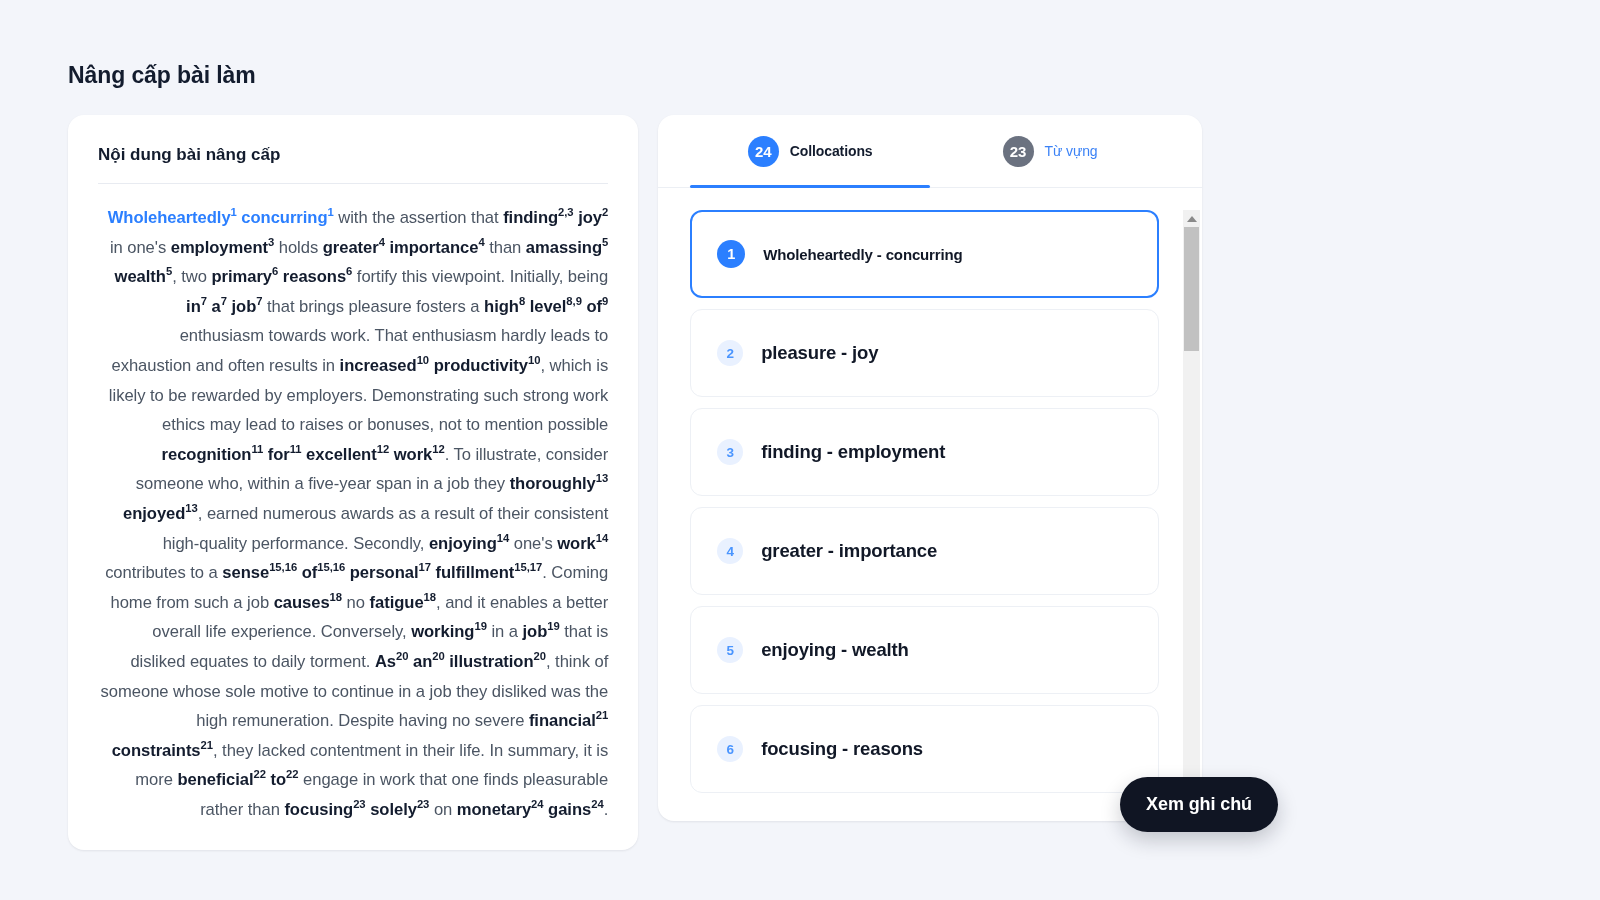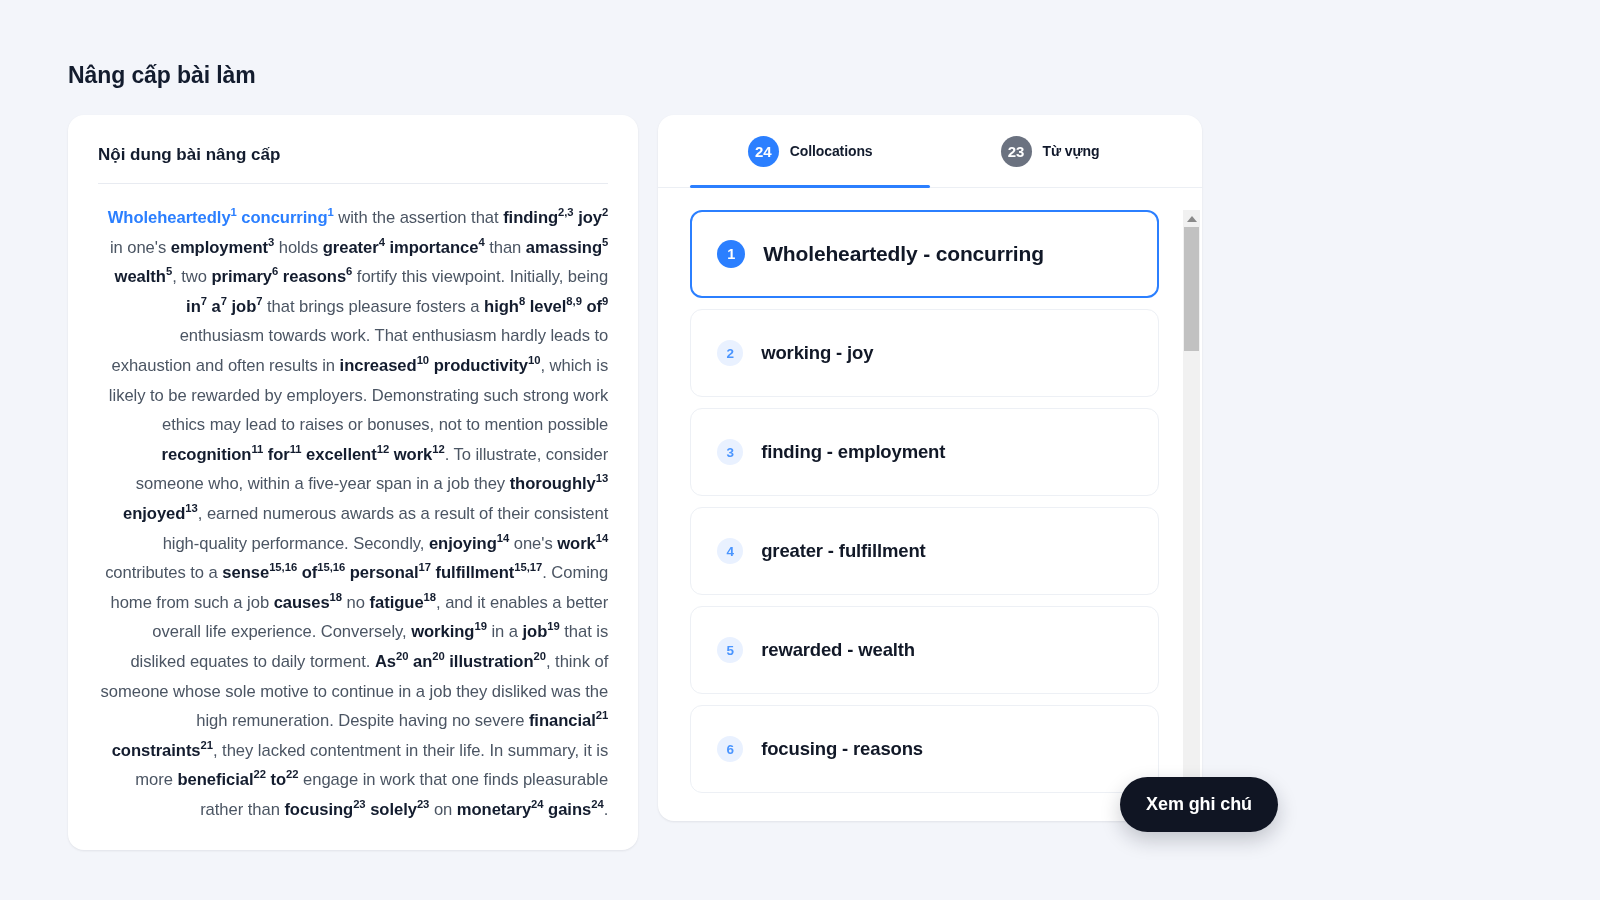--- a/index.html
+++ b/index.html
@@ -132,21 +132,21 @@
   }
 
   .tab.active .badge { background: #2b7fff; }
   .tab.inactive .badge { background: #6b7280; }
 
   .tab .tab-label {
     font-size: 14px;
     letter-spacing: -0.1px;
   }
   .tab.active .tab-label { color: #131c2e; font-weight: bold; }
-  .tab.inactive .tab-label { color: #0f172a; font-weight: bold; }
+  .tab.inactive .tab-label { color: #3b82f6; font-weight: normal; }
 
   .tab.active::after {
     content: "";
     position: absolute;
     left: 0; right: 0; bottom: -1px;
     height: 3px;
     background: #2b7fff;
     border-radius: 2px;
   }
 
@@ -203,21 +203,21 @@
     color: #ffffff;
     font-size: 14.5px;
   }
 
   .item .item-label {
     font-size: 18.5px;
     font-weight: bold;
     color: #111827;
     letter-spacing: -0.15px;
   }
-  .item.selected .item-label { font-size: 21px; }
+  .item.selected .item-label { font-size: 15px; }
 
   
   .scrollbar {
     width: 17px;
     background: #f1f1f1;
     display: flex;
     flex-direction: column;
     align-items: center;
     margin-right: 2px;
     margin-bottom: 0;
@@ -305,33 +305,33 @@
         </div>
 
       <div class="list-wrap">
         <div class="list" id="item-list">
             <div class="item selected">
               <span class="num">1</span>
               <span class="item-label">Wholeheartedly - concurring</span>
             </div>
             <div class="item">
               <span class="num">2</span>
-              <span class="item-label">working - joy</span>
+              <span class="item-label">pleasure - joy</span>
             </div>
             <div class="item">
               <span class="num">3</span>
               <span class="item-label">finding - employment</span>
             </div>
             <div class="item">
               <span class="num">4</span>
-              <span class="item-label">greater - fulfillment</span>
+              <span class="item-label">greater - importance</span>
             </div>
             <div class="item">
               <span class="num">5</span>
-              <span class="item-label">rewarded - wealth</span>
+              <span class="item-label">enjoying - wealth</span>
             </div>
             <div class="item">
               <span class="num">6</span>
               <span class="item-label">focusing - reasons</span>
             </div>
           </div>
 
         <div class="scrollbar">
           <div class="sb-arrow up">
               <span class="caret"></span>

